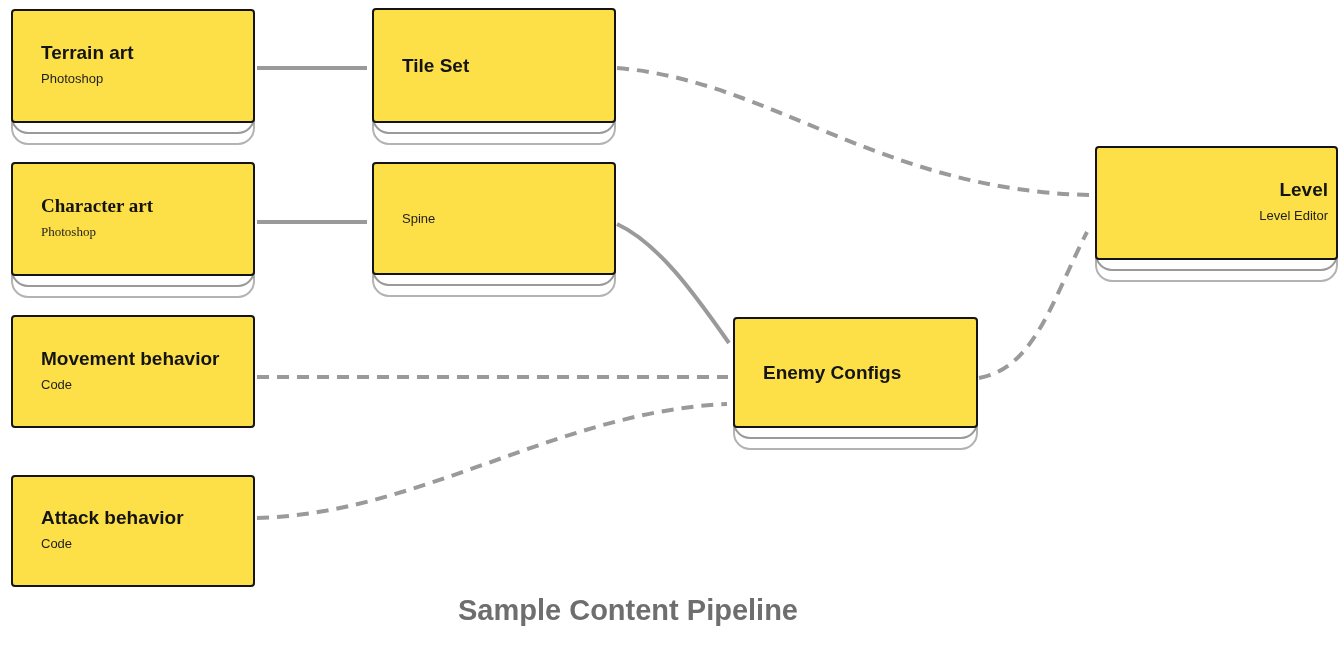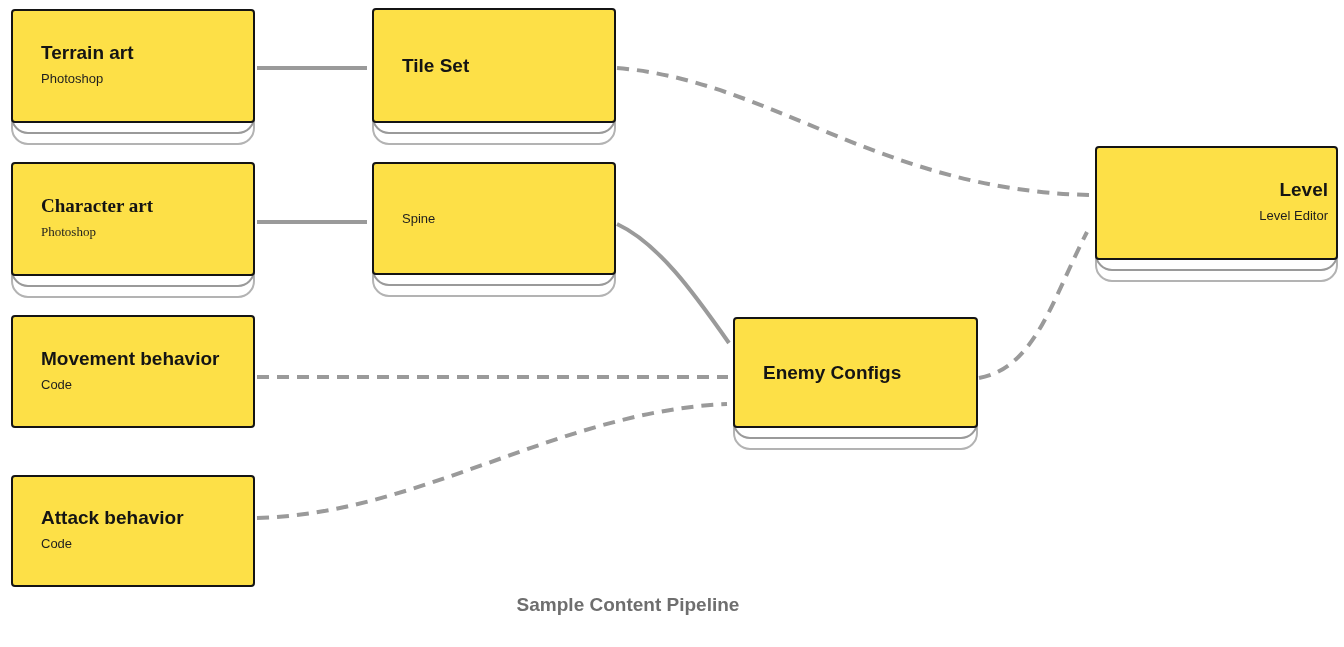--- a/index.html
+++ b/index.html
@@ -81,21 +81,21 @@
     color: #1e1e1e;
     line-height: 26px;
     white-space: nowrap;
   }
   .caption {
     position: absolute;
     left: 0;
     top: 594px;
     width: 1256px;
     text-align: center;
-    font-size: 19px;
+    font-size: 29px;
     font-weight: bold;
     color: #6e6e6e;
     z-index: 2;
   }
 </style>
 </head>
 <body>
 
 <div class="stage">
 

